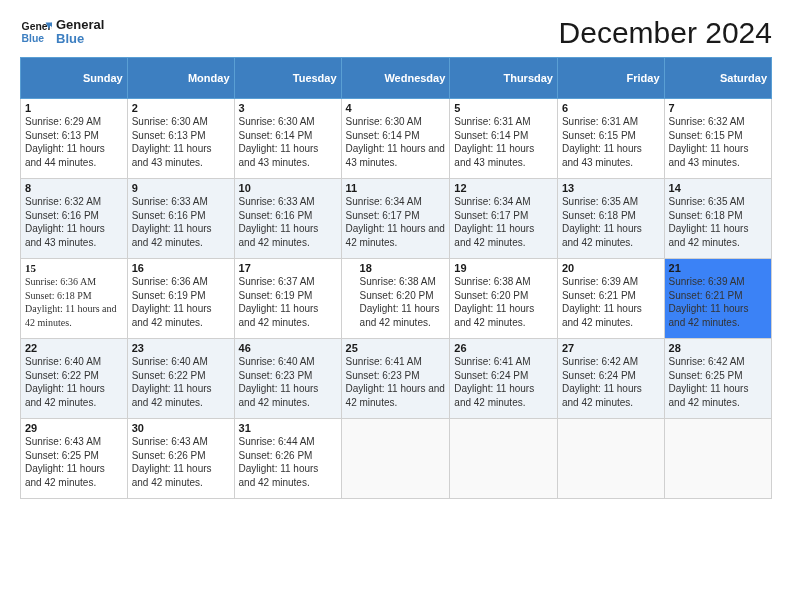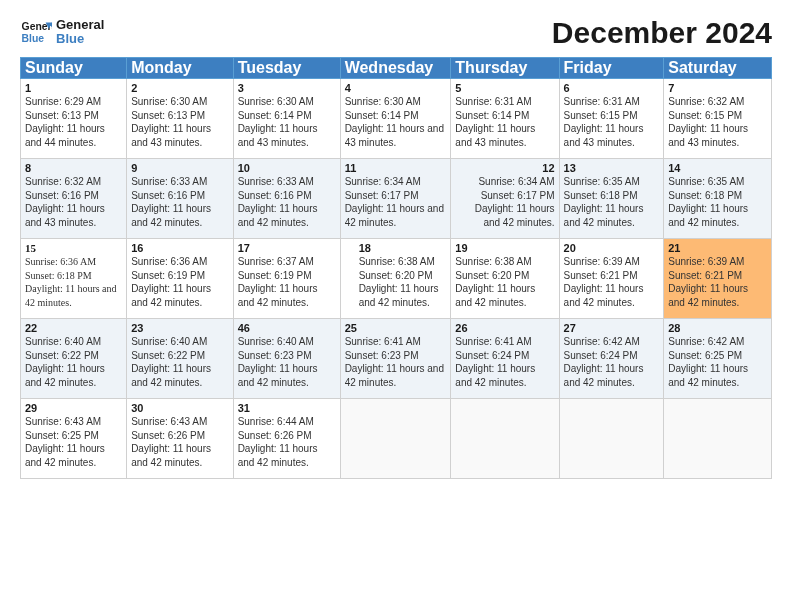--- a/index.html
+++ b/index.html
@@ -29,41 +29,41 @@
     }
     .logo-icon {
       width: 32px;
       height: 32px;
     }
     .title-block {
       text-align: right;
     }
     .main-title {
       font-size: 30px;
-      font-weight: bold;
+      font-weight: normal;
       color: #1a1a1a;
       line-height: 1.1;
     }
     .subtitle {
       font-size: 14px;
       color: #444;
       margin-top: 2px;
     }
     .calendar {
       width: 100%;
       border-collapse: collapse;
       font-size: 9.5px;
     }
     .calendar th {
       background-color: #3d7fc1;
       color: #fff;
-      padding: 1px 4px;
-      font-size: 16px;
+      padding: 14px 4px;
+      font-size: 11px;
       font-weight: bold;
-      text-align: left;
+      text-align: right;
       border: 1px solid #5a9fd4;
     }
     .calendar td {
       border: 1px solid #d0d0d0;
       vertical-align: top;
       padding: 3px 4px;
       background: #fff;
       width: 113px;
       height: 80px;
     }
@@ -164,21 +164,21 @@
         <span class="day-detail">Sunrise: 6:33 AM<br>Sunset: 6:16 PM<br>Daylight: 11 hours and 42 minutes.</span>
       </td>
           <td style="background: rgb(238, 243, 248);">
         <span class="day-num">10</span>
         <span class="day-detail">Sunrise: 6:33 AM<br>Sunset: 6:16 PM<br>Daylight: 11 hours and 42 minutes.</span>
       </td>
           <td style="background: rgb(238, 243, 248);">
         <span class="day-num">11</span>
         <span class="day-detail">Sunrise: 6:34 AM<br>Sunset: 6:17 PM<br>Daylight: 11 hours and 42 minutes.</span>
       </td>
-          <td style="background: rgb(238, 243, 248); text-align: right;">
+          <td style="background: rgb(238, 243, 248);">
         <span class="day-num">12</span>
         <span class="day-detail">Sunrise: 6:34 AM<br>Sunset: 6:17 PM<br>Daylight: 11 hours and 42 minutes.</span>
       </td>
           <td style="background: rgb(238, 243, 248);">
         <span class="day-num">13</span>
         <span class="day-detail">Sunrise: 6:35 AM<br>Sunset: 6:18 PM<br>Daylight: 11 hours and 42 minutes.</span>
       </td>
           <td style="background: rgb(238, 243, 248);">
         <span class="day-num">14</span>
         <span class="day-detail">Sunrise: 6:35 AM<br>Sunset: 6:18 PM<br>Daylight: 11 hours and 42 minutes.</span>
@@ -202,21 +202,21 @@
         <span class="day-detail">Sunrise: 6:38 AM<br>Sunset: 6:20 PM<br>Daylight: 11 hours and 42 minutes.</span>
       </td>
           <td style="background: rgb(255, 255, 255);">
         <span class="day-num">19</span>
         <span class="day-detail">Sunrise: 6:38 AM<br>Sunset: 6:20 PM<br>Daylight: 11 hours and 42 minutes.</span>
       </td>
           <td style="background: rgb(255, 255, 255);">
         <span class="day-num">20</span>
         <span class="day-detail">Sunrise: 6:39 AM<br>Sunset: 6:21 PM<br>Daylight: 11 hours and 42 minutes.</span>
       </td>
-          <td style="background: #fdba74;">
+          <td style="background: #3b82f6;">
         <span class="day-num">21</span>
         <span class="day-detail">Sunrise: 6:39 AM<br>Sunset: 6:21 PM<br>Daylight: 11 hours and 42 minutes.</span>
       </td>
         </tr>
         <tr style="background: rgb(238, 243, 248);">
           <td style="background: rgb(238, 243, 248); margin-top: 27px;">
         <span class="day-num">22</span>
         <span class="day-detail">Sunrise: 6:40 AM<br>Sunset: 6:22 PM<br>Daylight: 11 hours and 42 minutes.</span>
       </td>
           <td style="background: rgb(238, 243, 248);">

